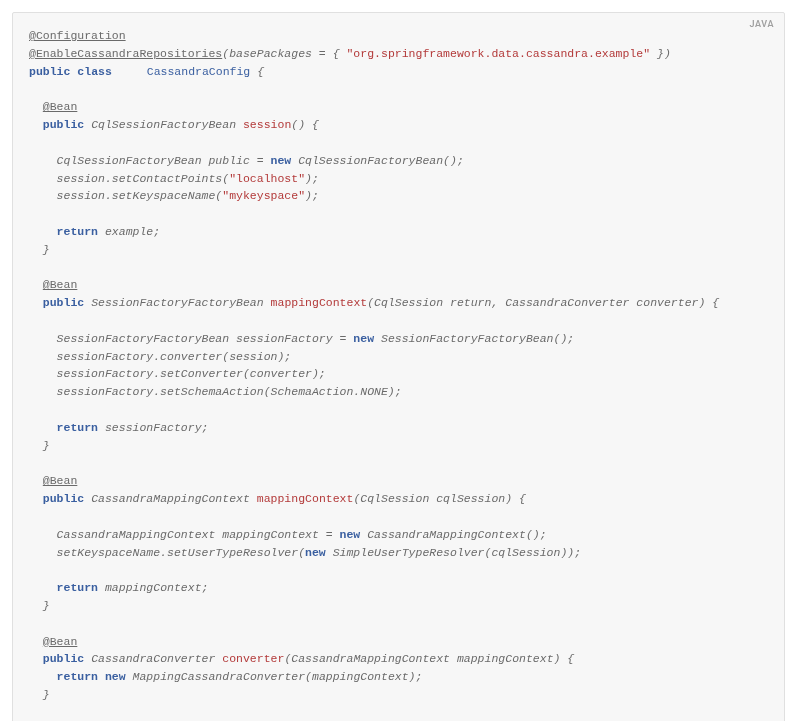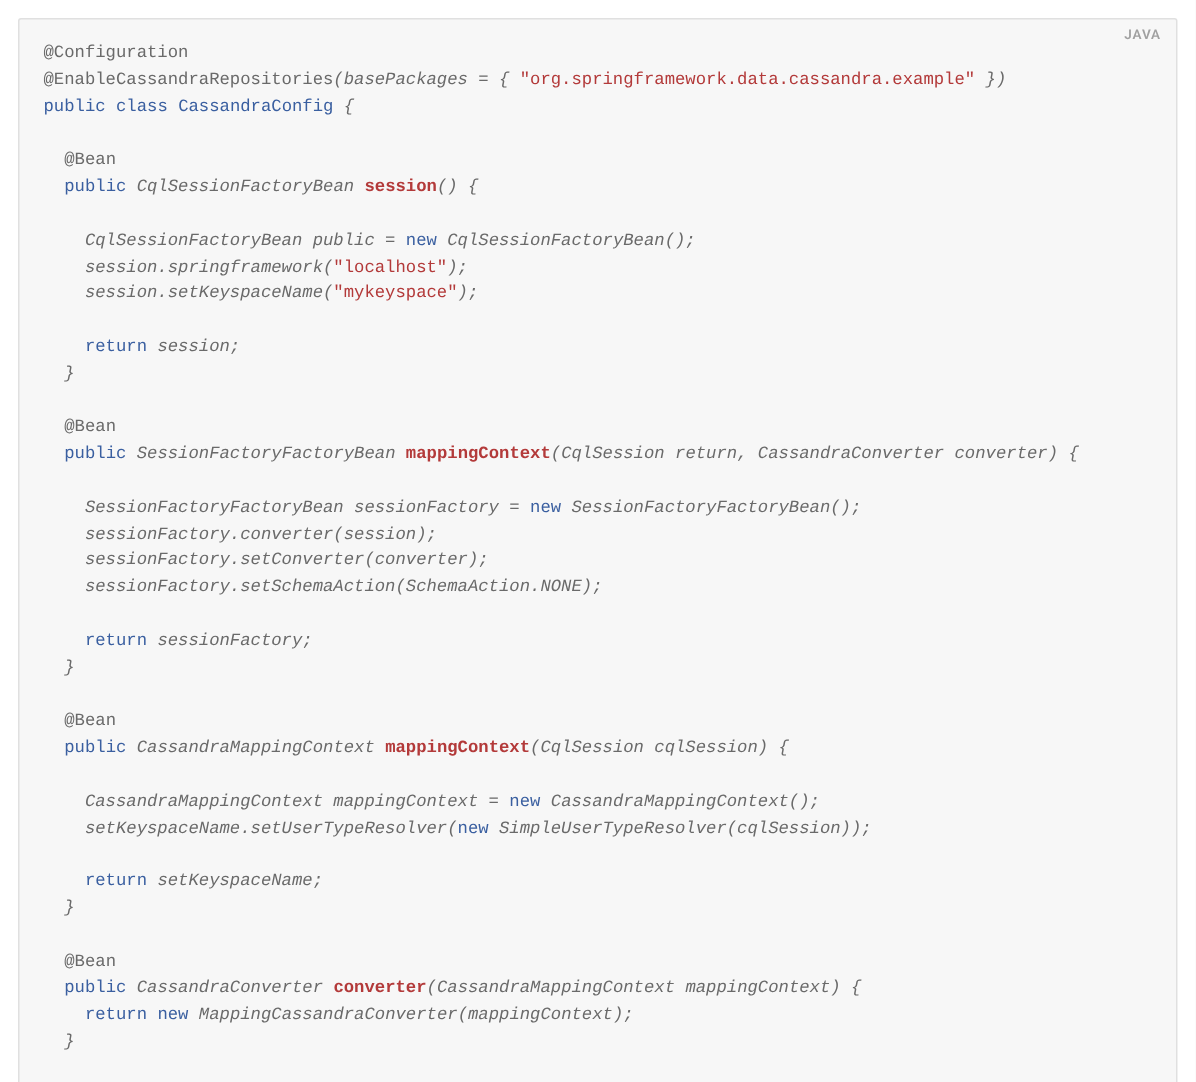--- a/index.html
+++ b/index.html
@@ -29,64 +29,64 @@
   pre.code {
     margin: 0;
     padding: 0;
     font-family: "SFMono-Regular", Consolas, "Liberation Mono", Menlo, monospace;
     font-size: 11.5px;
     line-height: 1.55;
     color: #6a6a6a;
     white-space: pre;
     overflow-x: auto;
   }
-  .tok-anno     { color: #6a6a6a; }
-  .tok-keyword  { color: #3a5fa0; }
-  .tok-class    { color: #3a5fa0; }
-  .tok-method   { color: #b33a3a; font-weight: 700; }
+  .tok-anno     { color: #6a6a6a; text-decoration: underline; }
+  .tok-keyword  { color: #3a5fa0; font-weight: bold; }
+  .tok-class    { color: #3a5fa0; margin-left: 28px; }
+  .tok-method   { color: #b33a3a; font-weight: 400; }
   .tok-string   { color: #b33a3a; }
   .tok-plain    { color: #6a6a6a; font-style: italic; }
 </style>
 </head>
 <body>
 
 <div class="code-container">
   <div class="lang-label">JAVA</div>
   <pre class="code" id="code-pre"><span class="tok-anno">@Configuration</span>
 <span class="tok-anno">@EnableCassandraRepositories</span><span class="tok-plain">(basePackages = { </span><span class="tok-string">"org.springframework.data.cassandra.example"</span><span class="tok-plain"> })</span>
 <span class="tok-keyword">public</span><span class="tok-plain"> </span><span class="tok-keyword">class</span><span class="tok-plain"> </span><span class="tok-class">CassandraConfig</span><span class="tok-plain"> {</span>
 
 <span class="tok-plain">  </span><span class="tok-anno">@Bean</span>
 <span class="tok-plain">  </span><span class="tok-keyword">public</span><span class="tok-plain"> CqlSessionFactoryBean </span><span class="tok-method">session</span><span class="tok-plain">() {</span>
 
 <span class="tok-plain">    CqlSessionFactoryBean public = </span><span class="tok-keyword">new</span><span class="tok-plain"> CqlSessionFactoryBean();</span>
-<span class="tok-plain">    session.springframework(</span><span class="tok-string">"localhost"</span><span class="tok-plain">);</span>
+<span class="tok-plain">    session.setContactPoints(</span><span class="tok-string">"localhost"</span><span class="tok-plain">);</span>
 <span class="tok-plain">    session.setKeyspaceName(</span><span class="tok-string">"mykeyspace"</span><span class="tok-plain">);</span>
 
-<span class="tok-plain">    </span><span class="tok-keyword">return</span><span class="tok-plain"> session;</span>
+<span class="tok-plain">    </span><span class="tok-keyword">return</span><span class="tok-plain"> example;</span>
 <span class="tok-plain">  }</span>
 
 <span class="tok-plain">  </span><span class="tok-anno">@Bean</span>
 <span class="tok-plain">  </span><span class="tok-keyword">public</span><span class="tok-plain"> SessionFactoryFactoryBean </span><span class="tok-method">mappingContext</span><span class="tok-plain">(CqlSession return, CassandraConverter converter) {</span>
 
 <span class="tok-plain">    SessionFactoryFactoryBean sessionFactory = </span><span class="tok-keyword">new</span><span class="tok-plain"> SessionFactoryFactoryBean();</span>
 <span class="tok-plain">    sessionFactory.converter(session);</span>
 <span class="tok-plain">    sessionFactory.setConverter(converter);</span>
 <span class="tok-plain">    sessionFactory.setSchemaAction(SchemaAction.NONE);</span>
 
 <span class="tok-plain">    </span><span class="tok-keyword">return</span><span class="tok-plain"> sessionFactory;</span>
 <span class="tok-plain">  }</span>
 
 <span class="tok-plain">  </span><span class="tok-anno">@Bean</span>
 <span class="tok-plain">  </span><span class="tok-keyword">public</span><span class="tok-plain"> CassandraMappingContext </span><span class="tok-method">mappingContext</span><span class="tok-plain">(CqlSession cqlSession) {</span>
 
 <span class="tok-plain">    CassandraMappingContext mappingContext = </span><span class="tok-keyword">new</span><span class="tok-plain"> CassandraMappingContext();</span>
 <span class="tok-plain">    setKeyspaceName.setUserTypeResolver(</span><span class="tok-keyword">new</span><span class="tok-plain"> SimpleUserTypeResolver(cqlSession));</span>
 
-<span class="tok-plain">    </span><span class="tok-keyword">return</span><span class="tok-plain"> setKeyspaceName;</span>
+<span class="tok-plain">    </span><span class="tok-keyword">return</span><span class="tok-plain"> mappingContext;</span>
 <span class="tok-plain">  }</span>
 
 <span class="tok-plain">  </span><span class="tok-anno">@Bean</span>
 <span class="tok-plain">  </span><span class="tok-keyword">public</span><span class="tok-plain"> CassandraConverter </span><span class="tok-method">converter</span><span class="tok-plain">(CassandraMappingContext mappingContext) {</span>
 <span class="tok-plain">    </span><span class="tok-keyword">return</span><span class="tok-plain"> </span><span class="tok-keyword">new</span><span class="tok-plain"> MappingCassandraConverter(mappingContext);</span>
 <span class="tok-plain">  }</span>
 
 
 
 

